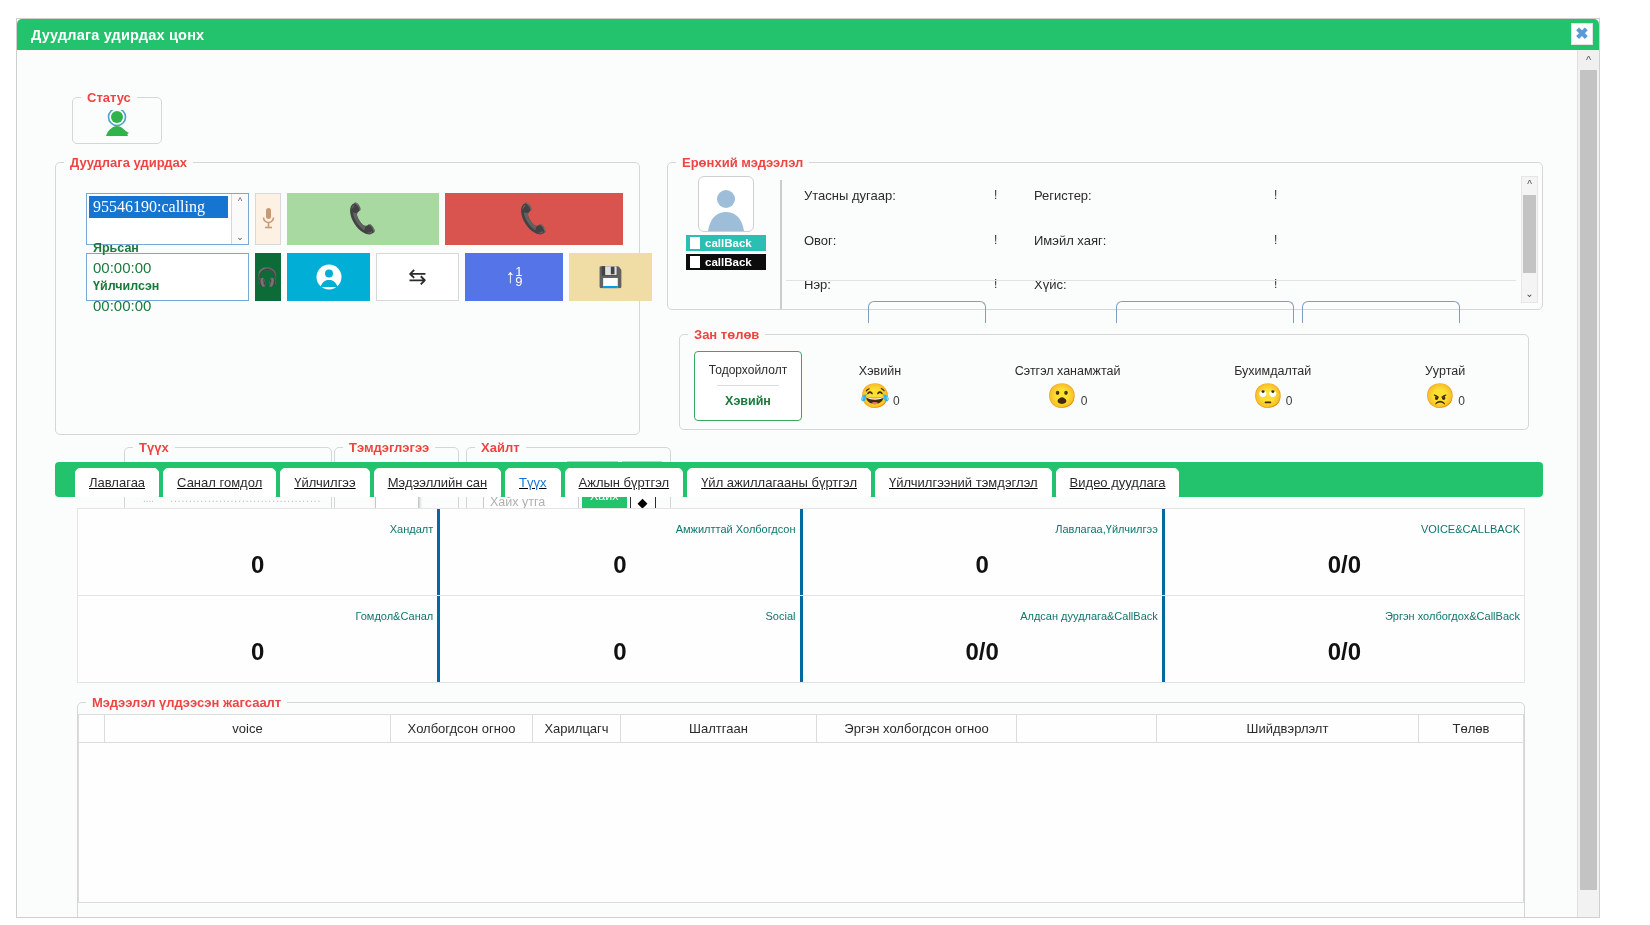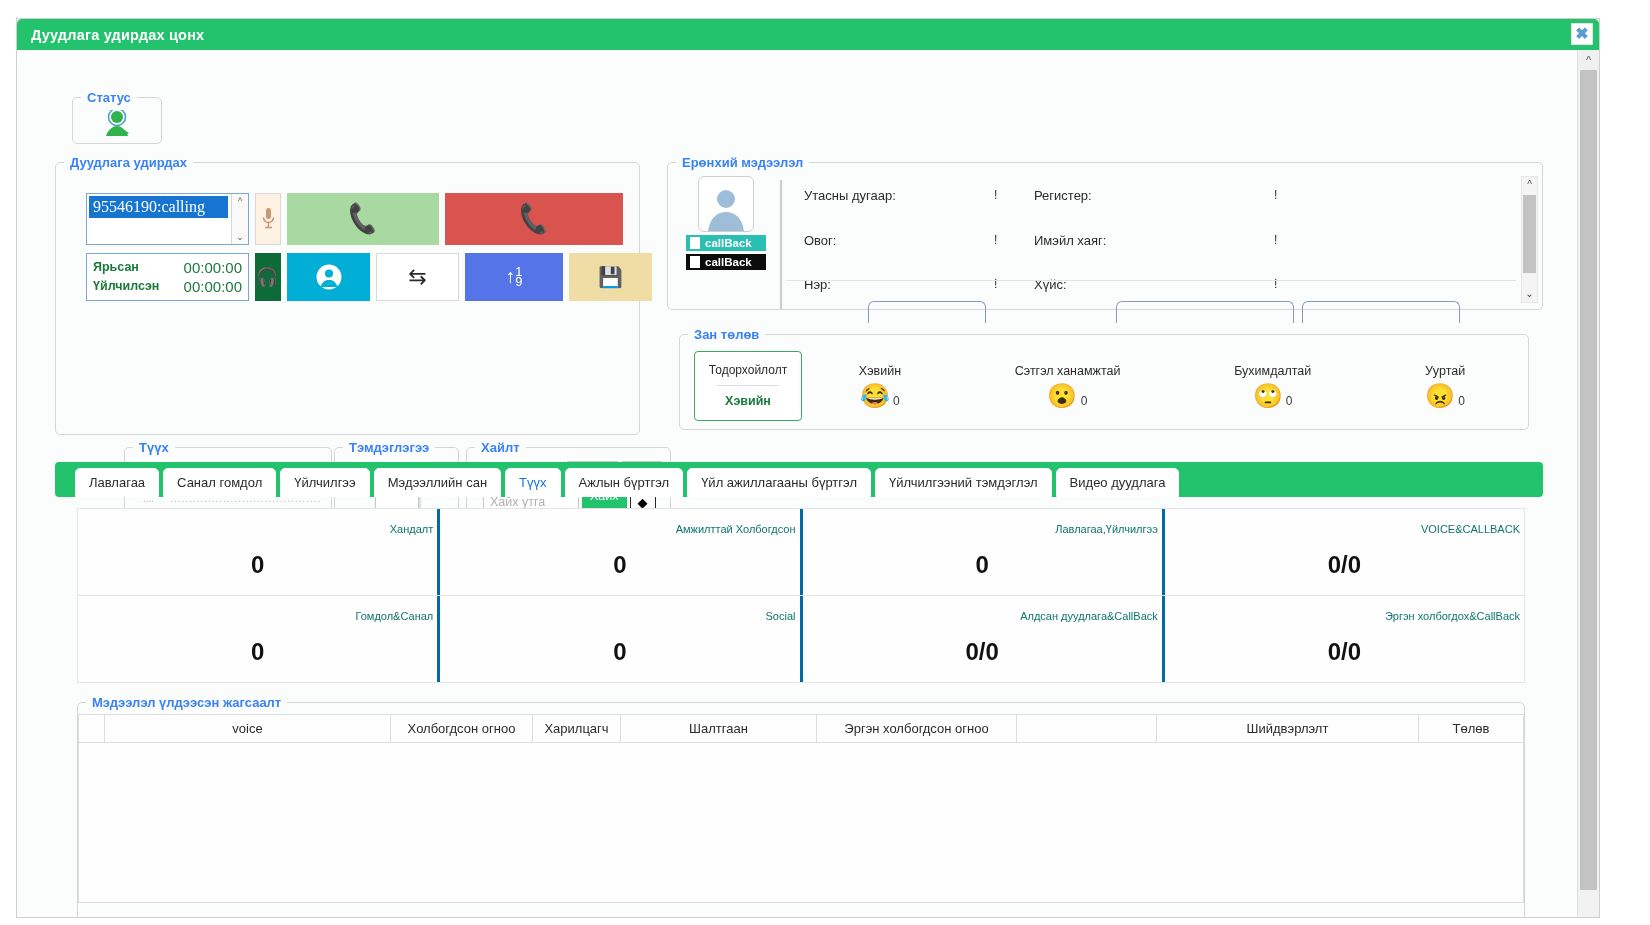--- a/index.html
+++ b/index.html
@@ -74,21 +74,21 @@
 
   
   fieldset.fs {
     border: 1px solid #d6d6d6;
     border-radius: 5px;
     margin: 0; padding: 0;
     background: #fbfdfc;
     position: absolute;
   }
   fieldset.fs > legend {
-    color: #3b82f6;
+    color: #ef4444;
     font-size: 13px;
     font-weight: bold;
     padding: 0 6px;
     margin-left: 8px;
     margin-top: 40px;
   }
 
   
   #fs-status { left: 55px; top: 40px; width: 90px; height: 54px; }
   .status-icon-wrap { display:flex; align-items:center; justify-content:center; height: 38px; }
@@ -151,20 +151,21 @@
   .timers {
     width: 163px; height: 48px;
     border: 1px solid #7aa8d6; background:#ffffff;
     padding: 3px 6px;
     display:flex; flex-direction:column; justify-content:center;
   }
   .timer-line {
     display:flex; justify-content:space-between;
     color: #1a7a3c; font-size: 12.5px; font-weight: bold;
     line-height: 19px;
+    flex-direction: column;
   }
   .timer-line .tval { font-size: 15px; font-weight: normal; font-family:"Liberation Sans",sans-serif; }
   .ctl-btn {
     height: 48px;
     display:flex; align-items:center; justify-content:center;
     cursor:pointer; border:none; color:#ffffff; font-size: 22px;
   }
   .ctl-headset { width: 26px; background: #0d6b37; font-size: 18px; }
   .ctl-user    { width: 83px; background: #01aed6; }
   .ctl-swap    { width: 83px; background: #ffffff; border:1px solid #d8d8d8; color:#2b2b2b; }
@@ -292,20 +293,21 @@
   .mood-count { font-size: 12px; color:#3a3a3a; }
 
   
   .tabstrip {
     position:absolute; left: 38px; top: 412px;
     width: 1488px; height: 35px;
     background: #22c36c;
     border-radius: 4px;
     display:flex; align-items:flex-end; gap: 4px;
     padding: 0 20px;
+    text-decoration: underline;
   }
   .tab {
     background:#ffffff;
     border: 1px solid #ffffff;
     border-radius: 5px 5px 0 0;
     height: 29px;
     padding: 0 13px;
     display:flex; align-items:center;
     font-size: 13px; color:#2b2b2b;
     font-weight: 500;

